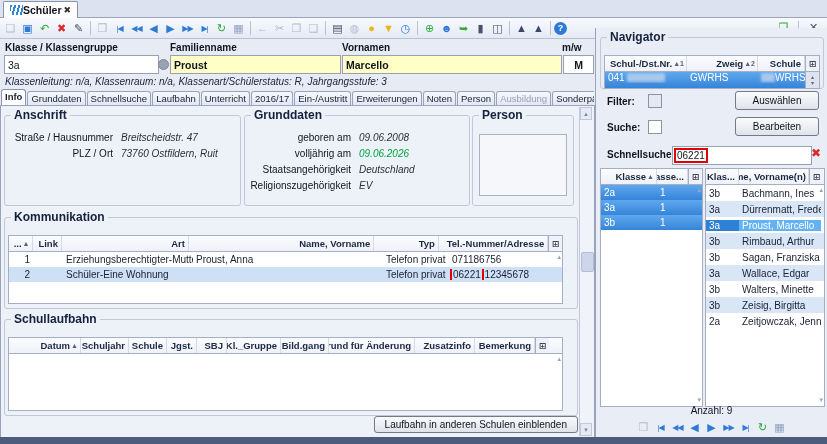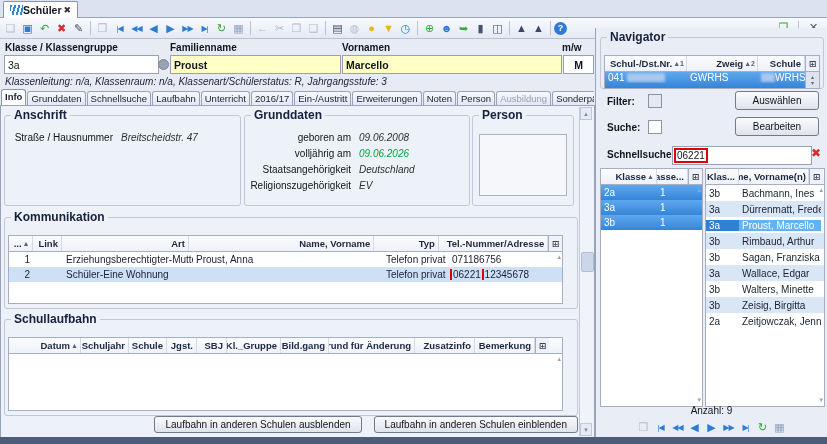--- a/index.html
+++ b/index.html
@@ -189,20 +189,24 @@
   </div>
 
 <div class="page">
 
   <fieldset class="grp" style="left:3px;top:2px;width:235px;height:96px">
     <legend>Anschrift</legend>
     <div class="frow" style="left:4px;top:10px">
         <span class="fl" style="width:104px">Straße / Hausnummer</span>
         <span class="fv">Breitscheidstr. 47</span>
       </div>
+    <div class="frow" style="left:4px;top:26px">
+        <span class="fl" style="width:104px">PLZ / Ort</span>
+        <span class="fv">73760 Ostfildern, Ruit</span>
+      </div>
   </fieldset>
 
   <fieldset class="grp" style="left:243px;top:2px;width:224px;height:96px">
     <legend>Grunddaten</legend>
     <div class="frow" style="left:2px;top:10px">
         <span class="fl" style="width:104px">geboren am</span>
         <span class="fv">09.06.2008</span>
       </div>
     <div class="frow" style="left:2px;top:26px">
         <span class="fl" style="width:104px">volljährig am</span>
@@ -319,21 +323,20 @@
           <span class="hc lc10">
             <span class="ht">Bemerkung</span>
             <span class="st"></span>
           </span>
         </div>
       <span class="ms" style="top:17px">▴</span>
     </div>
   </fieldset>
 
   <div class="pgbtns">
-    <button class="btn">Laufbahn in anderen Schulen ausblenden</button>
     <button class="btn">Laufbahn in anderen Schulen einblenden</button>
   </div>
 
   <div class="vscroll">
     <span class="sar" style="top:0">▴</span>
     <span class="sthumb" style="top:145px"></span>
     <span class="sar" style="bottom:0">▾</span>
   </div>
 </div>
 

